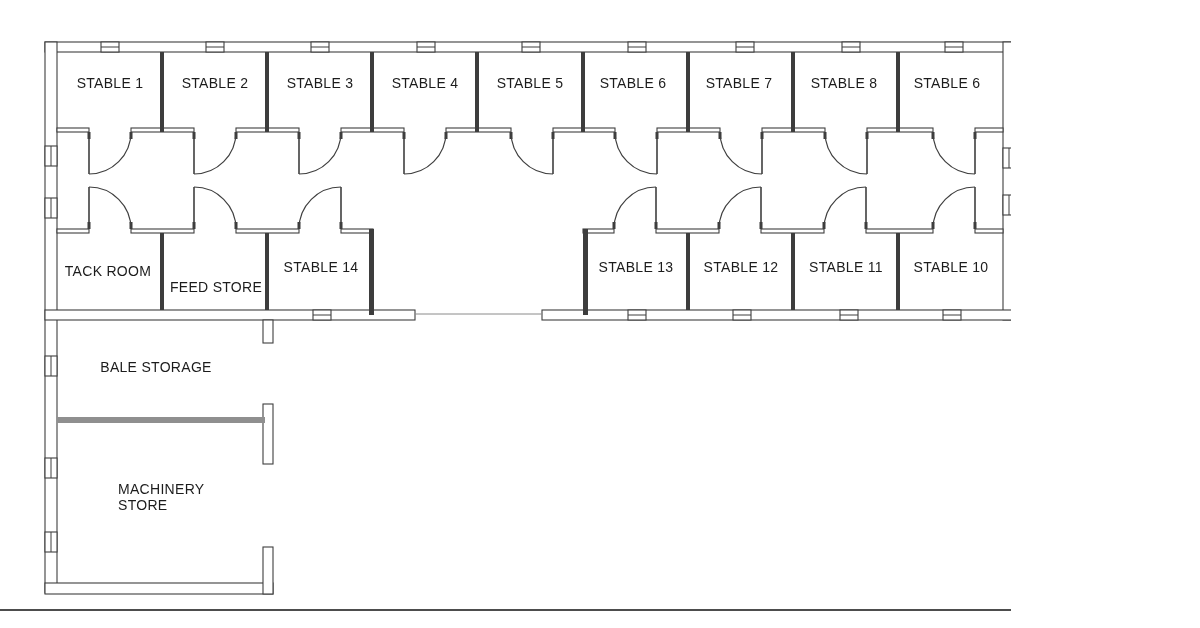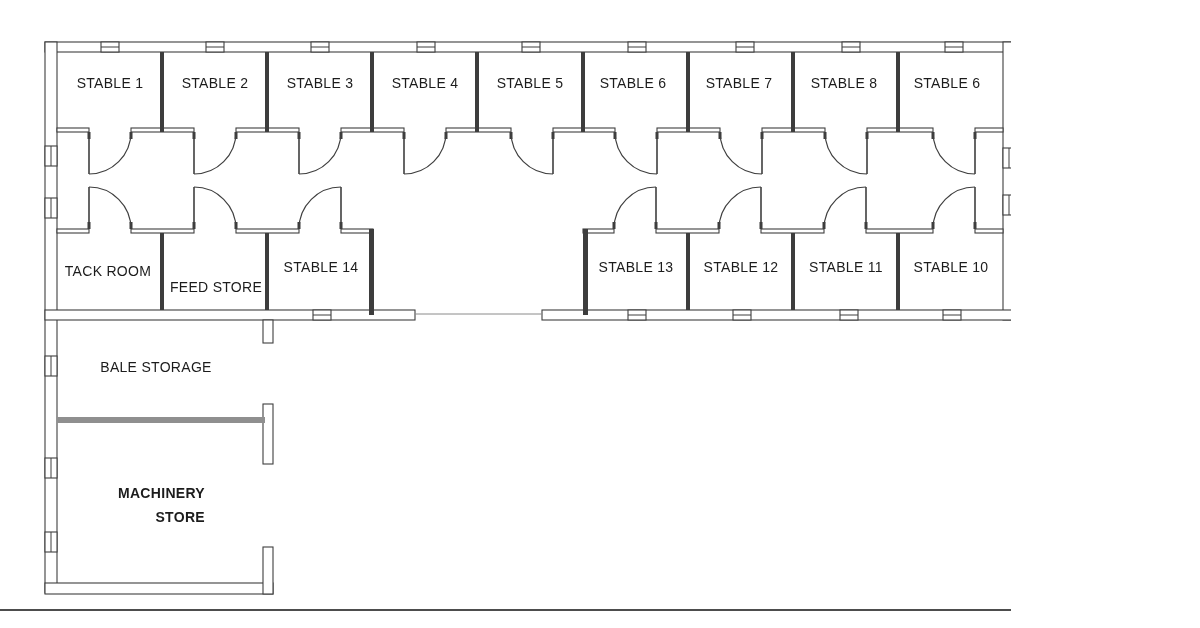--- a/index.html
+++ b/index.html
@@ -6,21 +6,21 @@
   .canvas{
     position:relative;width:1011px;height:628px;background:#ffffff;overflow:hidden;
     font-family:"Liberation Sans", sans-serif;
   }
   #plan-svg{position:absolute;left:0;top:0;}
   .room-label{
     position:absolute;transform:translate(-50%,-50%);
     font-size:14px;color:#1c1c1c;letter-spacing:0.3px;white-space:nowrap;
   }
   .room-label--left{
-    transform:none;text-align:right;white-space:pre-line;line-height:24px;font-weight:bold;
+    transform:none;text-align:left;white-space:pre-line;line-height:16px;
   }
   .plan-title{
     position:absolute;left:300px;top:394px;
     font-size:14.5px;color:#1c1c1c;letter-spacing:0.3px;white-space:nowrap;
   }
 </style>
 </head>
 <body>
 
 <div class="canvas">

